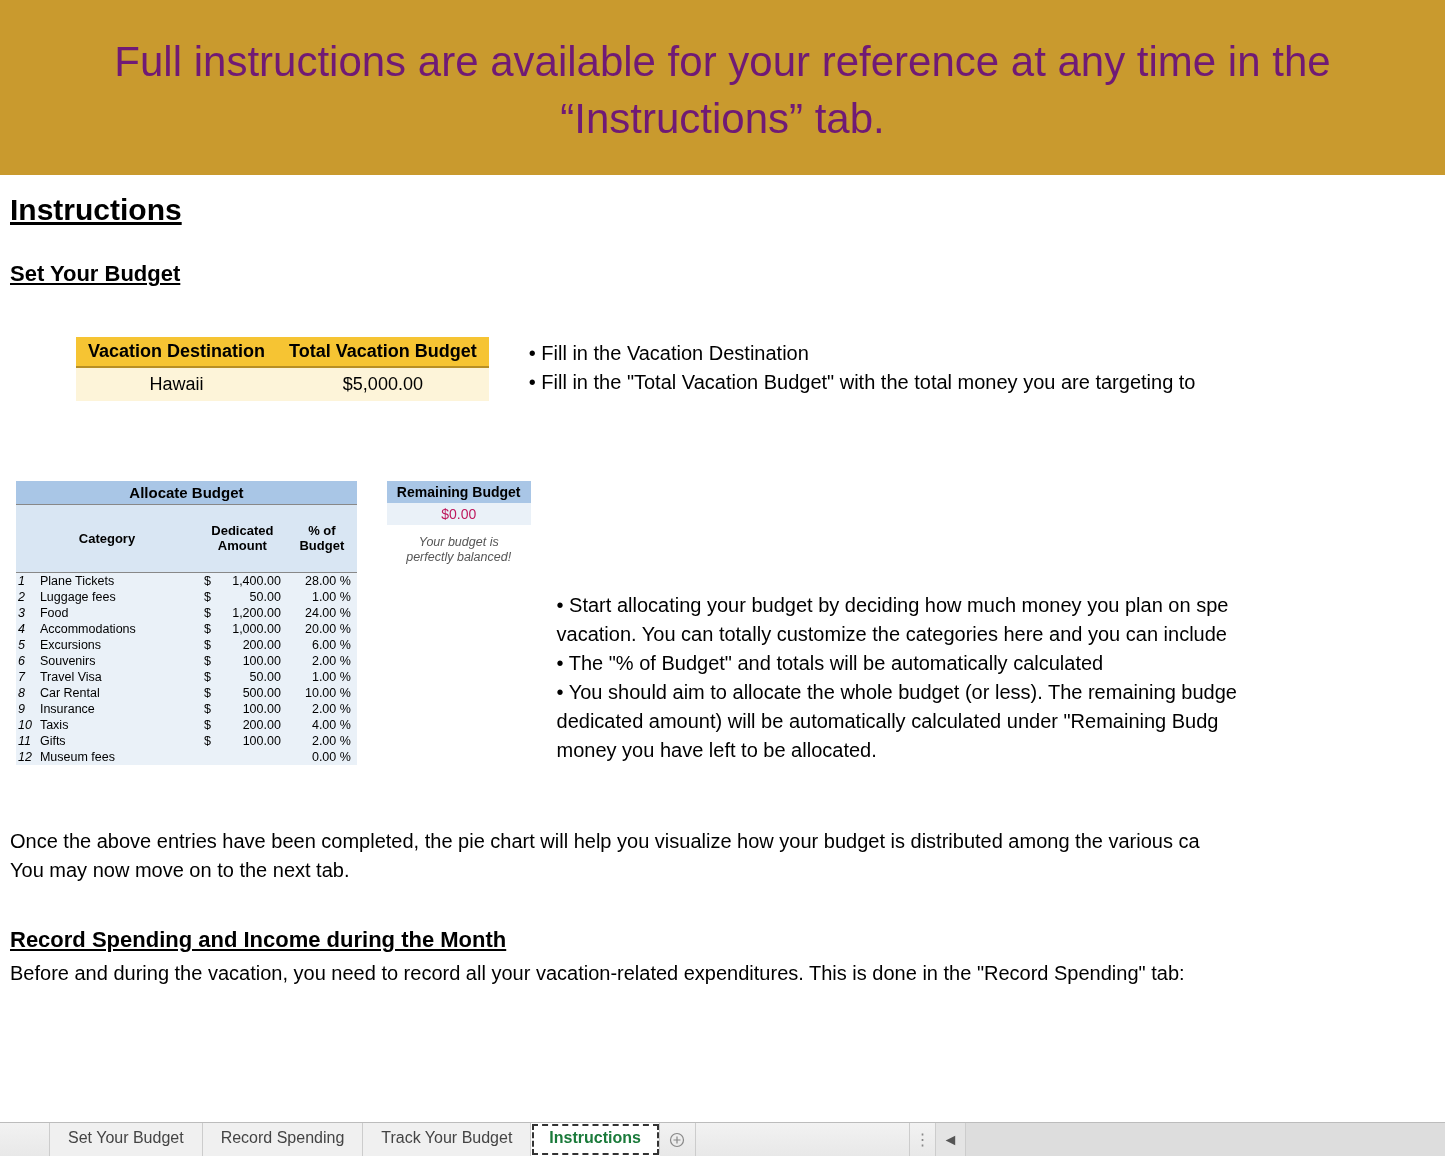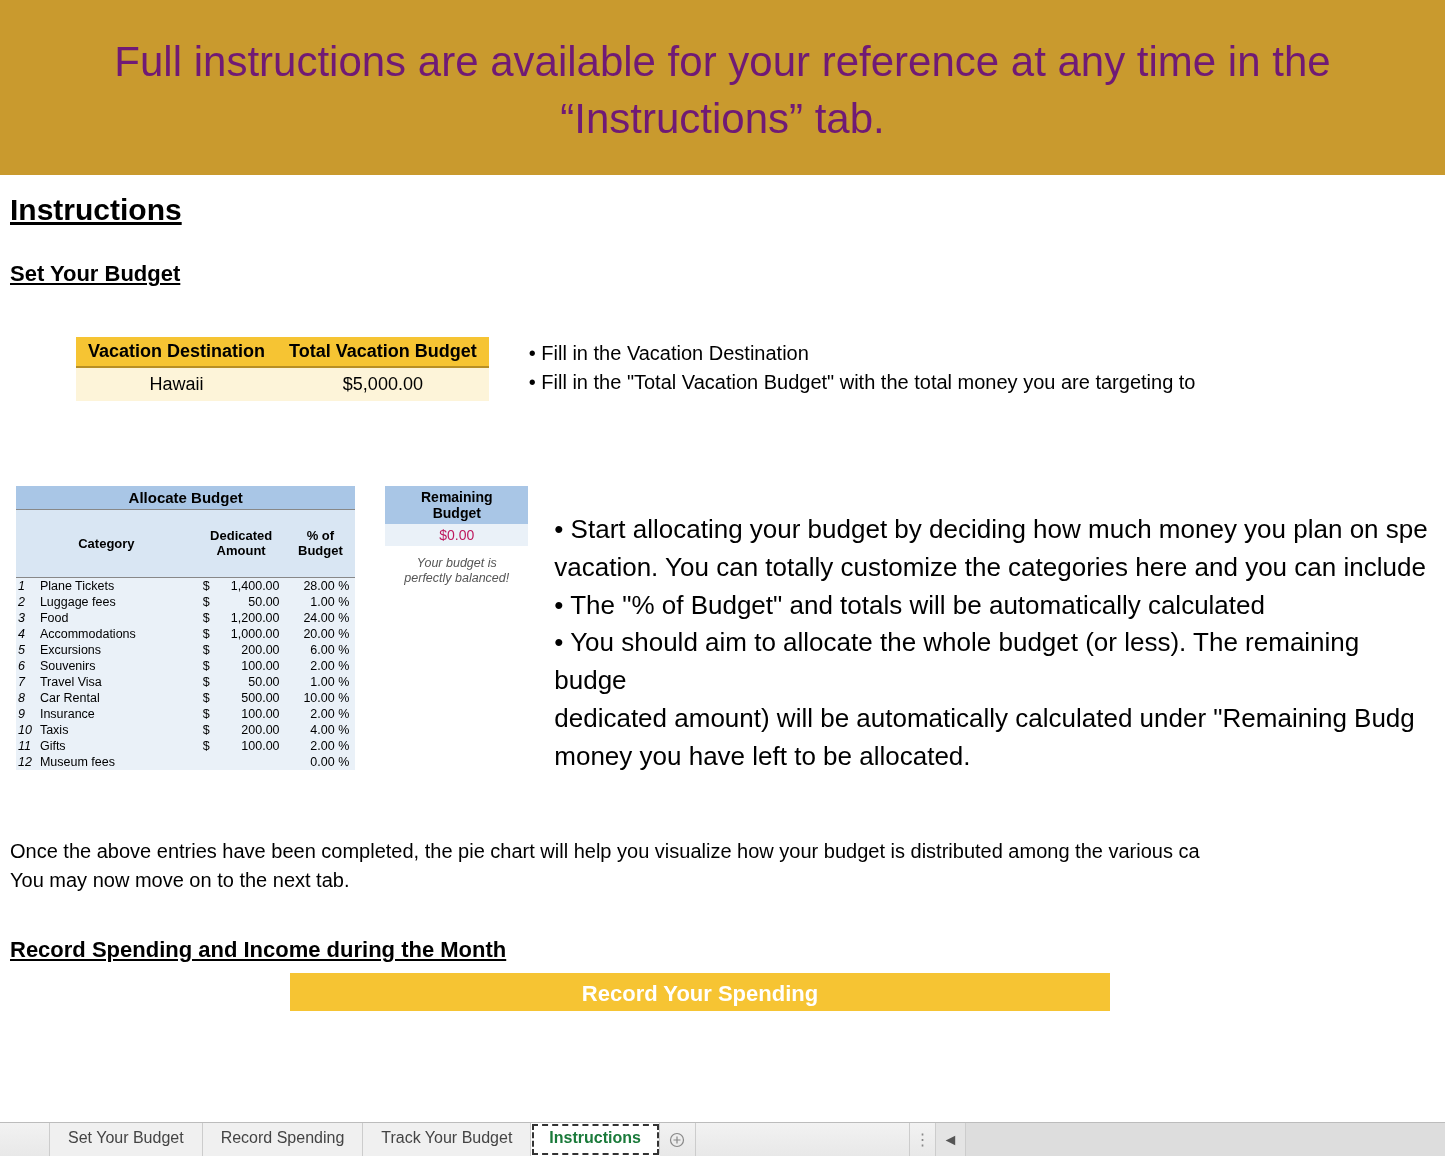--- a/index.html
+++ b/index.html
@@ -65,21 +65,21 @@
   }
   .bullets1 {
     margin-left: 40px;
     font-size: 20px;
     line-height: 1.45;
     padding-top: 2px;
   }
   .section2 {
     margin-top: 80px;
     display: flex;
-    align-items: center;
+    align-items: flex-end;
   }
   .alloc-wrap { display:flex; align-items:flex-start; }
   .alloc-table {
     border-collapse: collapse;
     font-size: 13px;
     margin-left: 6px;
   }
   .alloc-table thead th.title {
     background: #a9c6e6;
     font-weight: 700;
@@ -126,21 +126,21 @@
   }
   .remain-box .rmsg {
     font-style: italic;
     color:#555;
     font-size:12.5px;
     line-height:1.2;
     margin-top:10px;
   }
   .bullets2 {
     margin-left: 26px;
-    font-size: 26px;
+    font-size: 20px;
     line-height: 1.45;
     padding-top: 30px;
   }
   .para-after {
     margin-top: 62px;
     font-size: 20px;
     line-height: 1.45;
   }
   .h2b { margin-top: 42px; }
   .record-banner {
@@ -349,22 +349,22 @@
       <div>money you have left to be allocated.</div>
     </div>
   </div>
 
   <div class="para-after">
     <div>Once the above entries have been completed, the pie chart will help you visualize how your budget is distributed among the various ca</div>
     <div>You may now move on to the next tab.</div>
   </div>
 
   <div class="h2 h2b">Record Spending and Income during the Month</div>
-
-  <div class="record-banner">Record Your Spending</div>
+  <div class="body-text">Before and during the vacation, you need to record all your vacation-related expenditures. This is done in the "Record Spending" tab:</div>
+
 </div>
 
 <div class="tabbar">
   <div class="spacer-left"></div>
   <div class="tab">Set Your Budget</div>
   <div class="tab">Record Spending</div>
   <div class="tab">Track Your Budget</div>
   <div class="tab active">Instructions</div>
   <div class="addtab">
     <svg viewBox="0 0 16 16">

